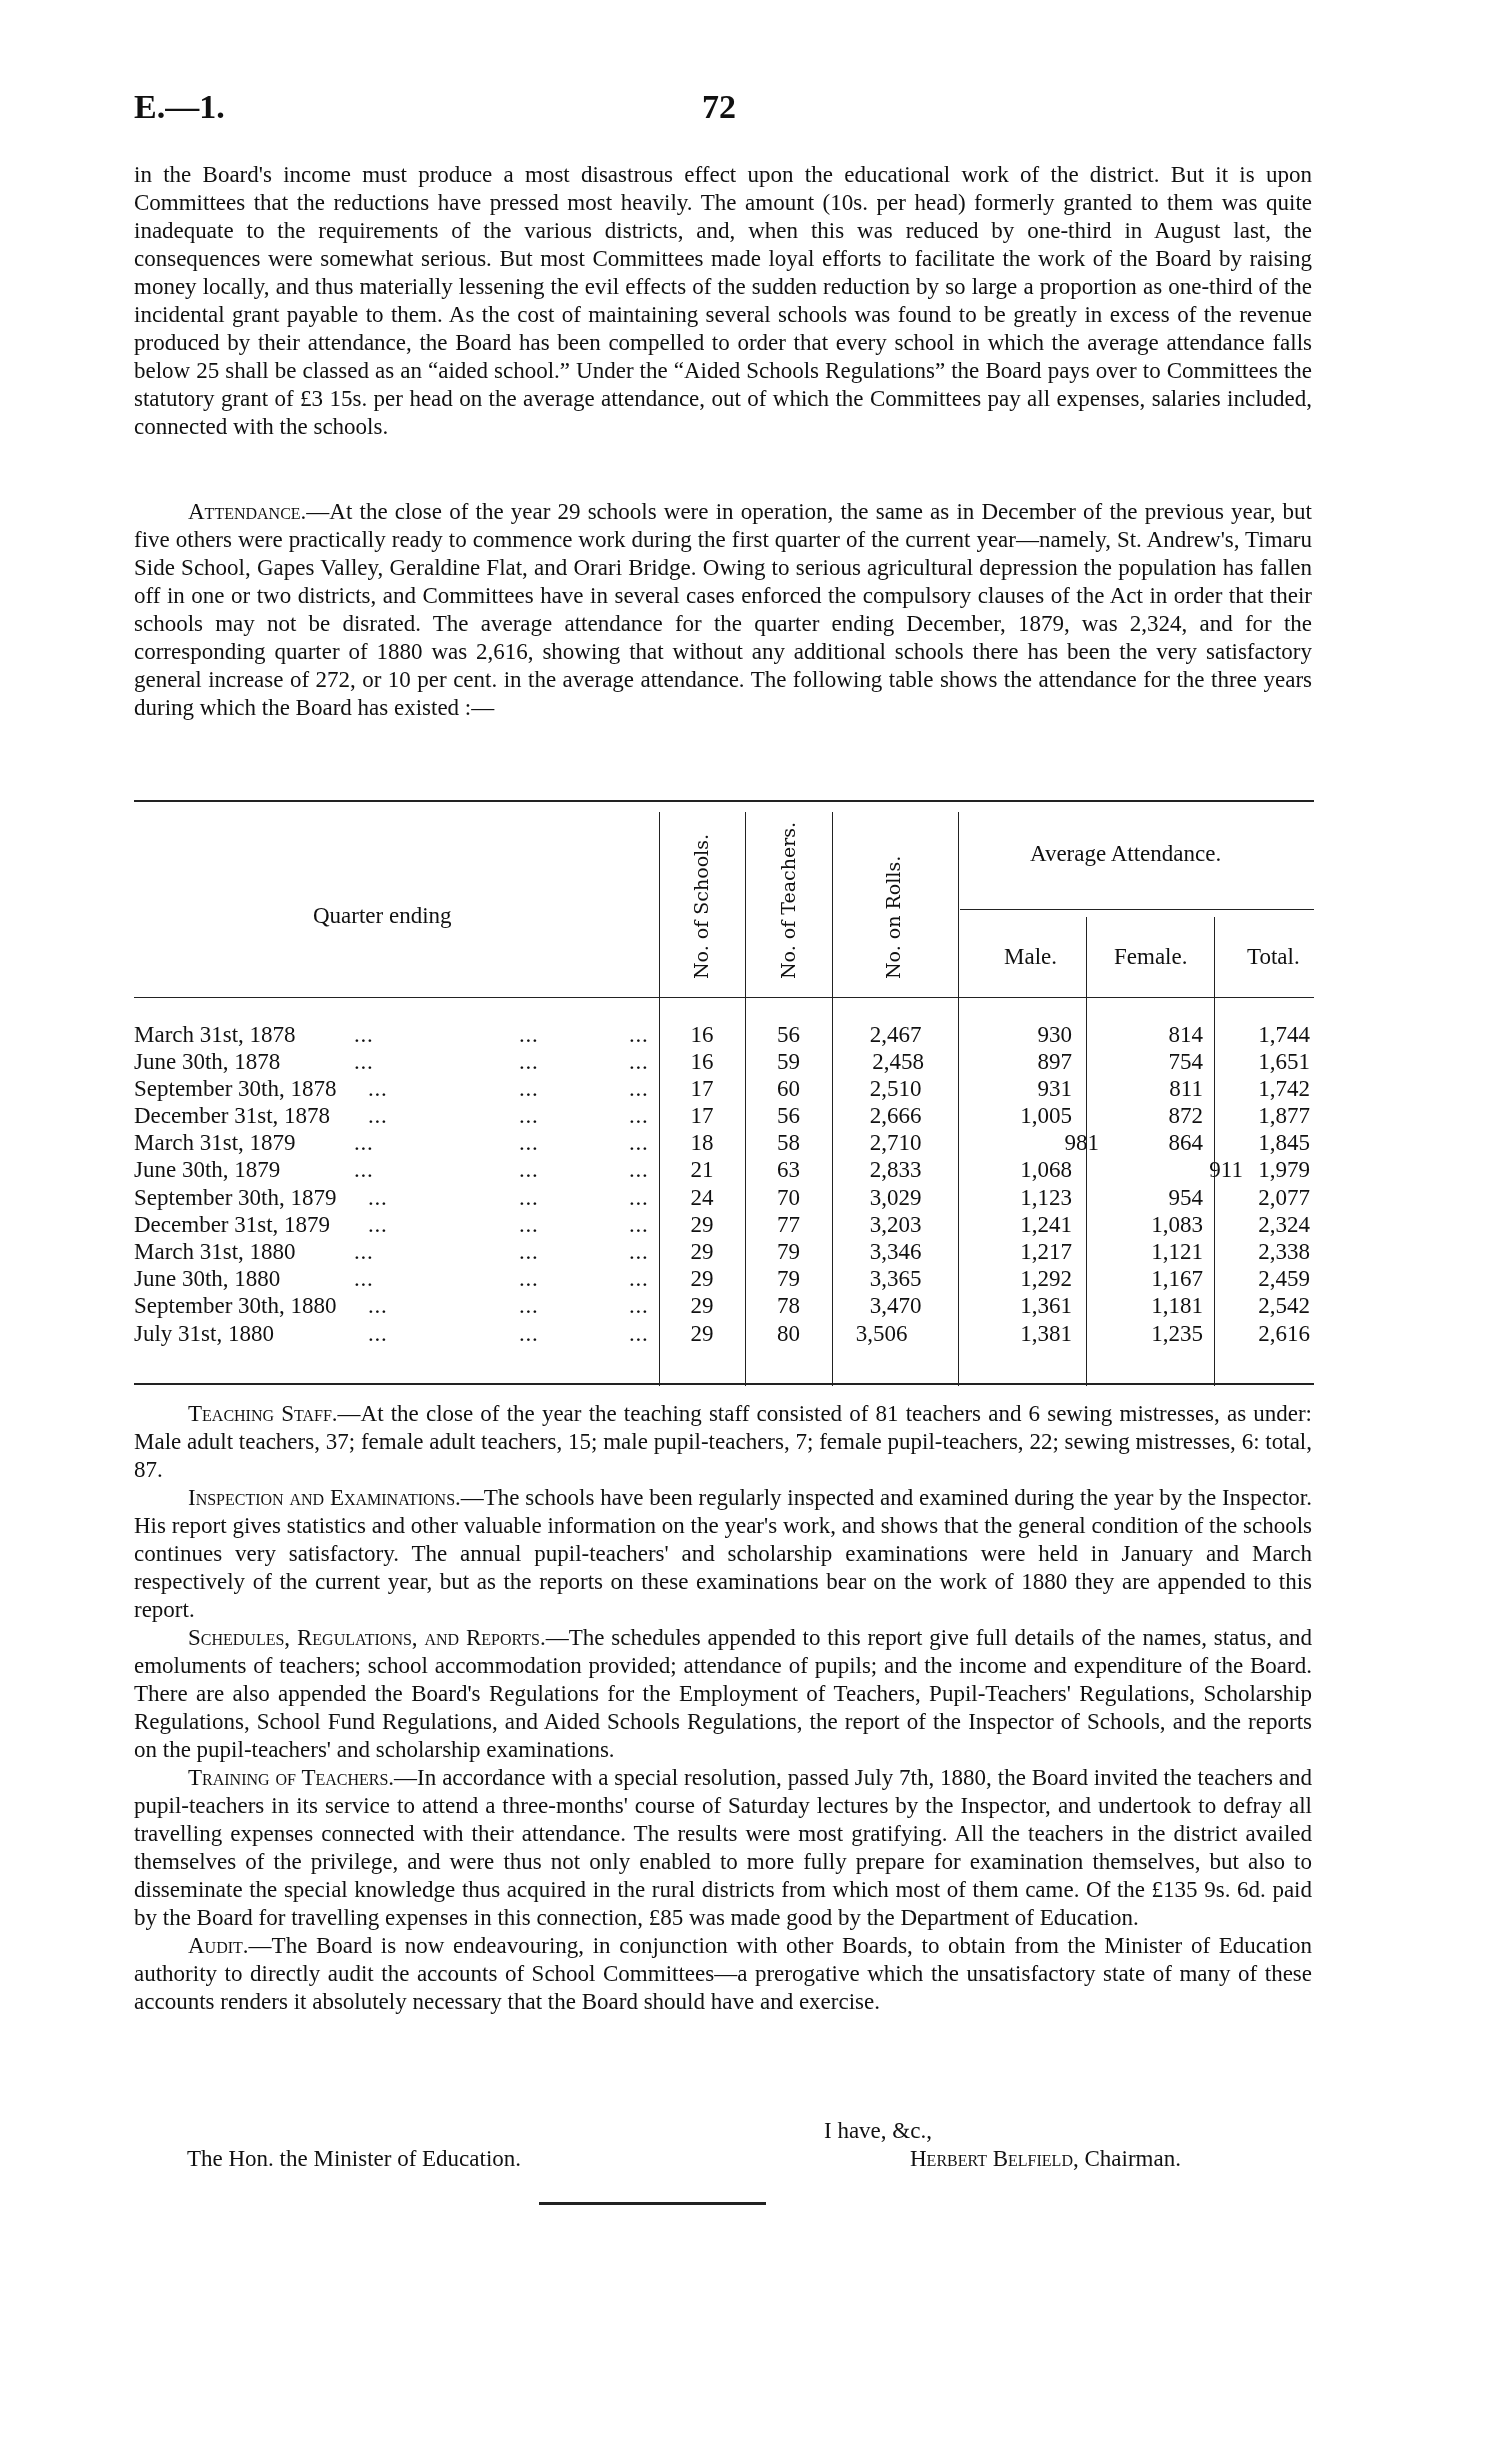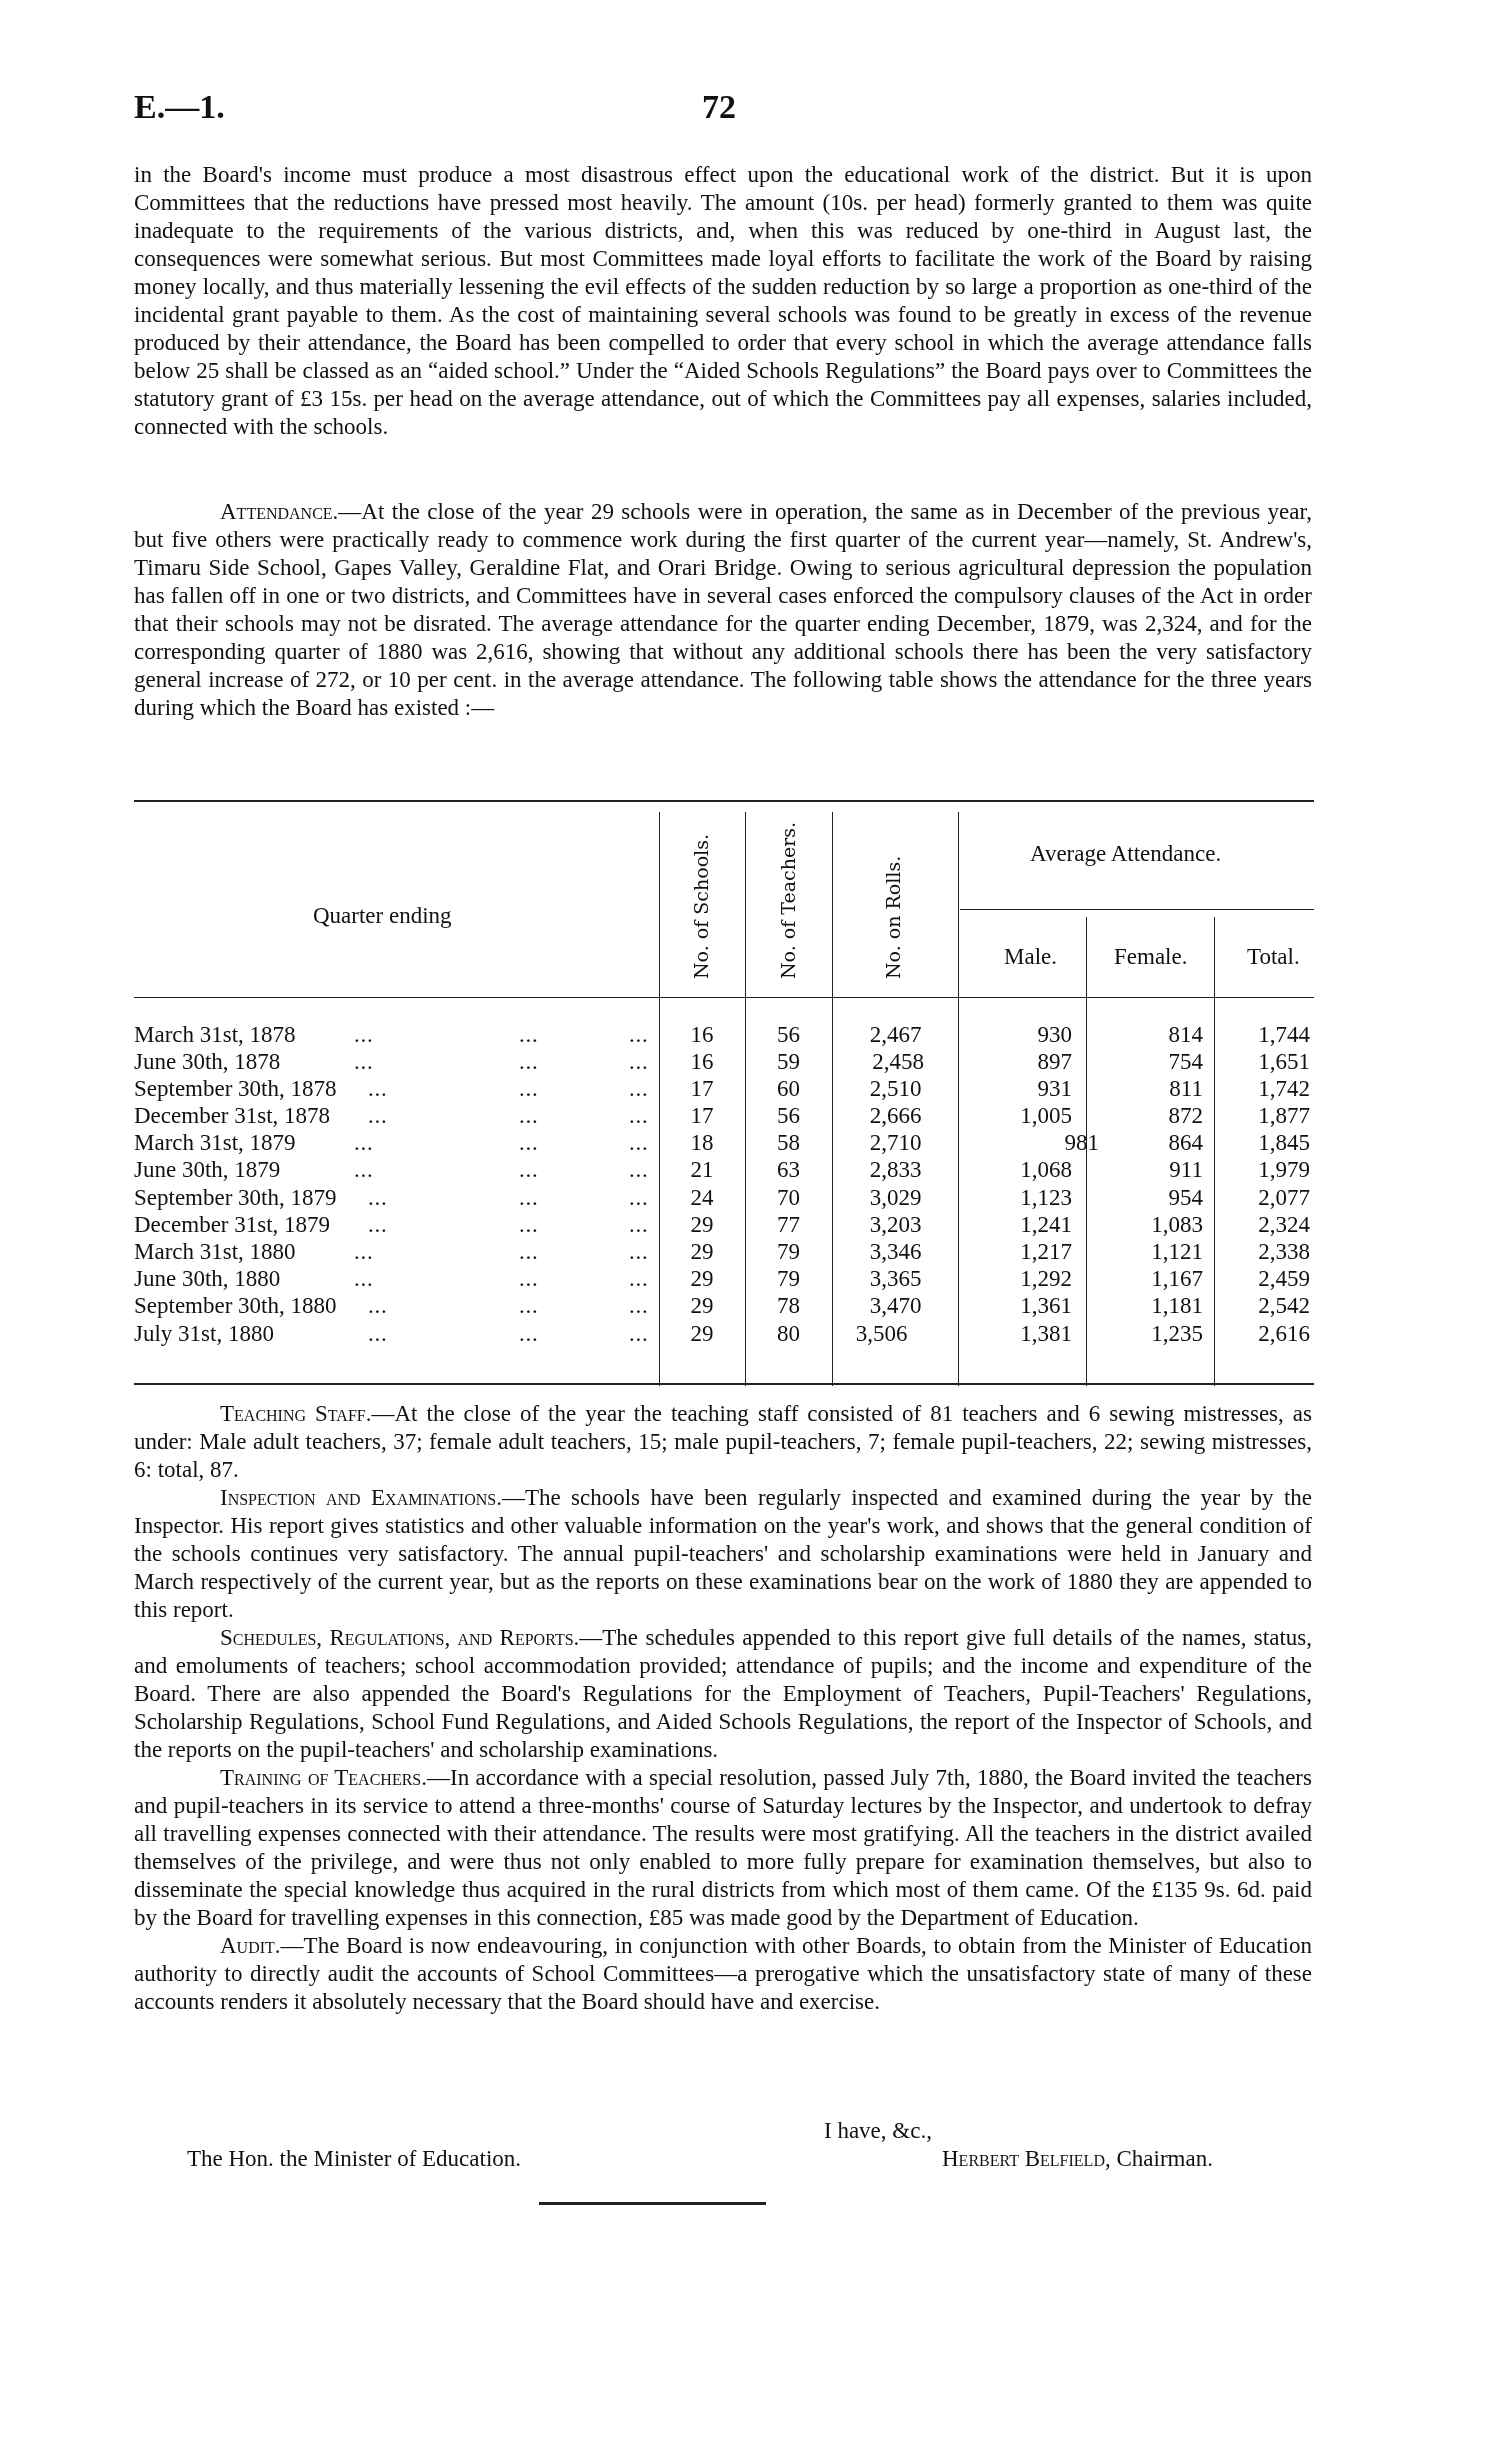--- a/index.html
+++ b/index.html
@@ -5,21 +5,21 @@
   html, body { margin:0; padding:0; background:#ffffff; }
   body { width:1512px; height:2438px; position:relative; overflow:hidden;
          font-family:"Liberation Serif","DejaVu Serif",serif; color:#111; }
   .hdr { position:absolute; top:88px; font-size:34px; font-weight:bold; }
   .hdr.left { left:134px; }
   .hdr.center { left:702px; }
   .body-text { position:absolute; left:134px; width:1178px; font-size:23px; line-height:28px;
                text-align:justify; }
   .body-text p { margin:0; }
   .body-text p.indent { text-indent:54px; }
-  .sc { font-variant:small-caps;margin-left:32px; }
+  .sc { font-variant:small-caps; }
   #para1 { top:161px; }
   #para2 { top:498px; }
   
   .table-wrap { position:absolute; left:134px; top:800px; width:1180px; height:586px; }
   .rule-top { position:absolute; left:0; top:0; width:1180px; height:2.1px; background:#222; }
   .rule-bottom { position:absolute; left:0; top:583px; width:1180px; height:2.1px; background:#222; }
   .rule-head { position:absolute; top:197px; height:1.4px; background:#222; }
   .rule-sub { position:absolute; left:826px; top:109px; width:354px; height:1.4px; background:#222; }
   .vline { position:absolute; width:1.4px; background:#222; }
   .th { position:absolute; font-size:23px; }
@@ -135,21 +135,21 @@
       </div>
       <div class="row" style="top: 357px;">
         <span class="q">June 30th, 1879</span>
         <span class="dots" style="left: 220px;">...</span>
         <span class="dots" style="left: 385px;">...</span>
         <span class="dots" style="left: 495px;">...</span>
         <span class="c" style="left: 525px; width: 86px;">21</span>
         <span class="c" style="left: 611px; width: 87px;">63</span>
         <span class="c" style="left: 698px; width: 127px;">2,833</span>
         <span class="r" style="left: 824px; width: 114px;">1,068</span>
-        <span class="r" style="left: 952px; width: 117px;">911</span>
+        <span class="r" style="left: 992px; width: 117px;">911</span>
         <span class="r" style="left: 1080px; width: 96px;">1,979</span>
       </div>
       <div class="row" style="top: 385px;">
         <span class="q">September 30th, 1879</span>
         <span class="dots" style="left: 234px;">...</span>
         <span class="dots" style="left: 385px;">...</span>
         <span class="dots" style="left: 495px;">...</span>
         <span class="c" style="left: 525px; width: 86px;">24</span>
         <span class="c" style="left: 611px; width: 87px;">70</span>
         <span class="c" style="left: 698px; width: 127px;">3,029</span>

